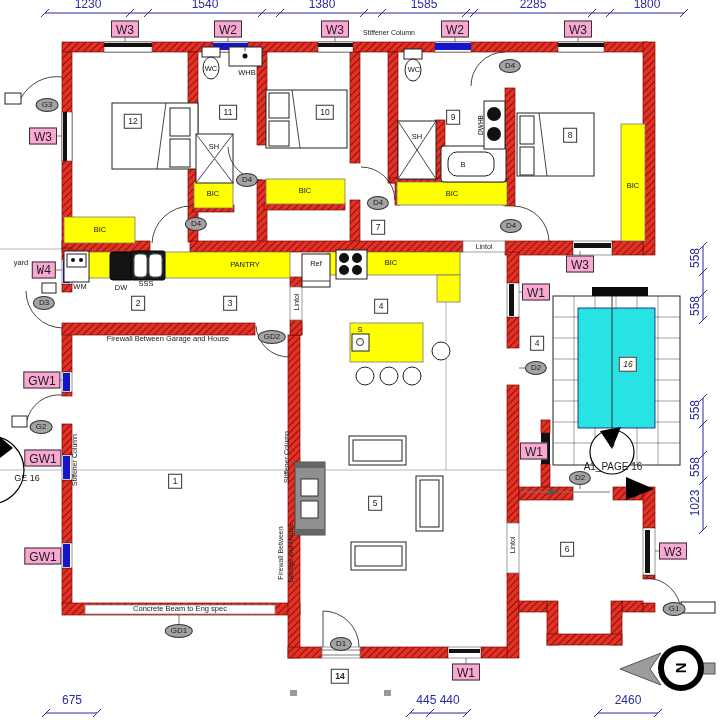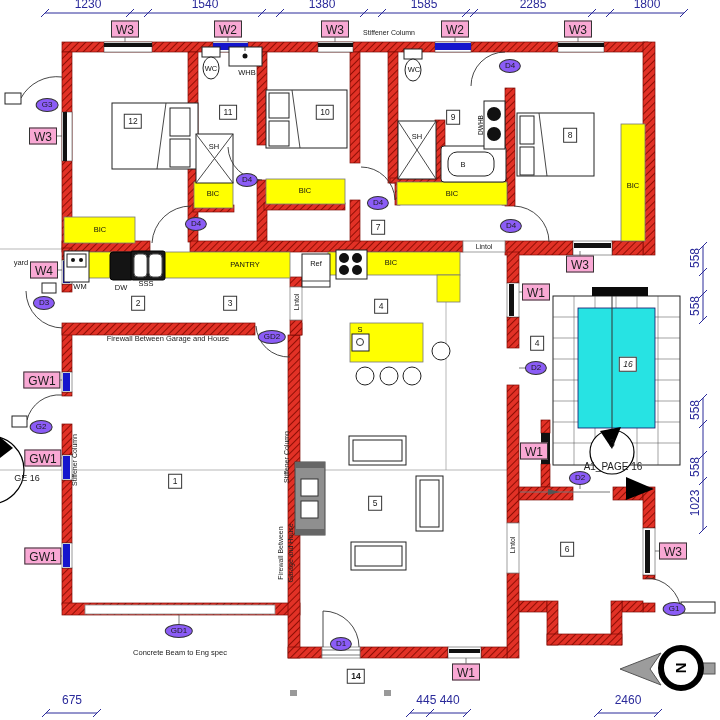--- a/index.html
+++ b/index.html
@@ -3,21 +3,21 @@
 <meta charset="utf-8">
 <style>
   html,body{margin:0;padding:0;background:#fff;}
   #plan{position:relative;width:720px;height:720px;background:#fff;overflow:hidden;
         font-family:"Liberation Sans",sans-serif;}
   #plan svg{position:absolute;left:0;top:0;}
   .layer{position:absolute;left:0;top:0;width:720px;height:720px;pointer-events:none;}
   .lbl{position:absolute;transform:translate(-50%,-50%);white-space:nowrap;
        font-family:"Liberation Sans",sans-serif;color:#1c1c1c;line-height:1;}
   .hex{border:1px solid #333;background:#f9a8d4;padding:1.5px 4px;border-radius:0;font-size:12px;}
-  .oval{border:1px solid #333;background:#8b5cf6;padding:2px 5px;border-radius:50%;font-size:8px;}
+  .oval{border:1px solid #333;background:#a3a3a3;padding:2px 5px;border-radius:50%;font-size:8px;}
   .rbox{border:1px solid #333;background:#fff;padding:2px 3.5px;font-size:8.5px;}
   .fix{font-size:7.5px;color:#111;}
   .ann{font-size:7px;color:#222;}
   .dim{font-size:12px;color:var(--dim-blue,#2a2a9a);}
   .nletter{font-size:15px;font-weight:bold;color:#000;}
   
   .wall{fill:url(#hatch);stroke:#7d0b03;stroke-width:0.7;}
   .hbg{fill:var(--wall,#e23126);}
   .hln{stroke:var(--wall-dark,#8f0f05);}
   .winw{fill:#fff;stroke:#333;stroke-width:0.5;}
@@ -317,21 +317,21 @@
   </g>
 </svg>
 
 <div class="layer">
       <span class="lbl hex" style="left: 125px; top: 29px; transform: translate(-50%, -50%);">W3</span>
       <span class="lbl hex" style="left: 228px; top: 29px; transform: translate(-50%, -50%);">W2</span>
       <span class="lbl hex" style="left: 335px; top: 29px; transform: translate(-50%, -50%);">W3</span>
       <span class="lbl hex" style="left: 455px; top: 29px; transform: translate(-50%, -50%);">W2</span>
       <span class="lbl hex" style="left: 578px; top: 29px; transform: translate(-50%, -50%);">W3</span>
       <span class="lbl hex" style="left: 43px; top: 136px; transform: translate(-50%, -50%);">W3</span>
-      <span class="lbl hex" style="left: 44px; top: 270px; transform: translate(-50%, -50%);">W4</span>
+      <span class="lbl hex" style="left: 44px; top: 270px; transform: translate(-50%, -50%); font-family: Liberation Mono, monospace;">W4</span>
       <span class="lbl hex" style="left: 42px; top: 380px; transform: translate(-50%, -50%);">GW1</span>
       <span class="lbl hex" style="left: 43px; top: 458px; transform: translate(-50%, -50%);">GW1</span>
       <span class="lbl hex" style="left: 43px; top: 556px; transform: translate(-50%, -50%);">GW1</span>
       <span class="lbl hex" style="left: 580px; top: 264px; transform: translate(-50%, -50%);">W3</span>
       <span class="lbl hex" style="left: 536px; top: 292px; transform: translate(-50%, -50%);">W1</span>
       <span class="lbl hex" style="left: 534px; top: 451px; transform: translate(-50%, -50%);">W1</span>
       <span class="lbl hex" style="left: 673px; top: 551px; transform: translate(-50%, -50%);">W3</span>
       <span class="lbl hex" style="left: 466px; top: 672px; transform: translate(-50%, -50%);">W1</span>
     </div>
 <div class="layer">
@@ -358,21 +358,21 @@
       <span class="lbl rbox" style="left: 570px; top: 135px; transform: translate(-50%, -50%);">8</span>
       <span class="lbl rbox" style="left: 378px; top: 227px; transform: translate(-50%, -50%);">7</span>
       <span class="lbl rbox" style="left: 138px; top: 303px; transform: translate(-50%, -50%);">2</span>
       <span class="lbl rbox" style="left: 230px; top: 303px; transform: translate(-50%, -50%);">3</span>
       <span class="lbl rbox" style="left: 381px; top: 306px; transform: translate(-50%, -50%);">4</span>
       <span class="lbl rbox" style="left: 537px; top: 343px; transform: translate(-50%, -50%);">4</span>
       <span class="lbl rbox" style="left: 628px; top: 364px; transform: translate(-50%, -50%); font-style: italic;">16</span>
       <span class="lbl rbox" style="left: 175px; top: 481px; transform: translate(-50%, -50%);">1</span>
       <span class="lbl rbox" style="left: 375px; top: 503px; transform: translate(-50%, -50%);">5</span>
       <span class="lbl rbox" style="left: 567px; top: 549px; transform: translate(-50%, -50%);">6</span>
-      <span class="lbl rbox" style="left: 356px; top: 676px; transform: translate(-50%, -50%); font-weight: bold;">14</span>
+      <span class="lbl rbox" style="left: 340px; top: 676px; transform: translate(-50%, -50%); font-weight: bold;">14</span>
     </div>
 <div class="layer">
       <span class="lbl fix" style="left: 211px; top: 69px; transform: translate(-50%, -50%);">WC</span>
       <span class="lbl fix" style="left: 247px; top: 73px; transform: translate(-50%, -50%);">WHB</span>
       <span class="lbl fix" style="left: 414px; top: 70px; transform: translate(-50%, -50%);">WC</span>
       <span class="lbl fix" style="left: 214px; top: 147px; transform: translate(-50%, -50%);">SH</span>
       <span class="lbl fix" style="left: 417px; top: 137px; transform: translate(-50%, -50%);">SH</span>
       <span class="lbl fix" style="left: 463px; top: 165px; transform: translate(-50%, -50%);">B</span>
       <span class="lbl fix" style="left: 481px; top: 125px; font-size: 6.5px; transform: translate(-50%, -50%) rotate(-90deg);">DWHB</span>
       <span class="lbl fix" style="left: 80px; top: 287px; transform: translate(-50%, -50%);">WM</span>
@@ -389,21 +389,21 @@
       <span class="lbl fix" style="left: 391px; top: 263px; transform: translate(-50%, -50%);">BIC</span>
       <span class="lbl fix" style="left: 612px; top: 444px; font-size: 10px; transform: translate(-50%, -50%);">3</span>
     </div>
 <div class="layer">
       <span class="lbl ann" style="left: 389px; top: 32px; transform: translate(-50%, -50%);">Stiffener Column</span>
       <span class="lbl ann" style="left: 74px; top: 460px; transform: translate(-50%, -50%) rotate(-90deg);">Stiffener Column</span>
       <span class="lbl ann" style="left: 286px; top: 457px; transform: translate(-50%, -50%) rotate(-90deg);">Stiffener Column</span>
       <span class="lbl ann" style="left: 168px; top: 339px; font-size: 7.5px; transform: translate(-50%, -50%);">Firewall Between Garage and House</span>
       <span class="lbl ann" style="left: 280px; top: 553px; transform: translate(-50%, -50%) rotate(-90deg);">Firewall Between</span>
       <span class="lbl ann" style="left: 290px; top: 553px; transform: translate(-50%, -50%) rotate(-90deg);">Garage and House</span>
-      <span class="lbl ann" style="left: 180px; top: 609px; font-size: 7.5px; transform: translate(-50%, -50%); margin-top: 44px;">Concrete Beam to Eng spec</span>
+      <span class="lbl ann" style="left: 180px; top: 609px; font-size: 7.5px; transform: translate(-50%, -50%);">Concrete Beam to Eng spec</span>
       <span class="lbl ann" style="left: 484px; top: 246px; transform: translate(-50%, -50%);">Lintol</span>
       <span class="lbl ann" style="left: 296px; top: 302px; transform: translate(-50%, -50%) rotate(-90deg);">Lintol</span>
       <span class="lbl ann" style="left: 512px; top: 545px; transform: translate(-50%, -50%) rotate(-90deg);">Lintol</span>
       <span class="lbl ann" style="left: 21px; top: 263px; font-size: 7.5px; transform: translate(-50%, -50%);">yard</span>
       <span class="lbl ann" style="left: 27px; top: 478px; font-size: 9px; transform: translate(-50%, -50%);">GE 16</span>
       <span class="lbl ann" style="left: 613px; top: 467px; font-size: 10px; transform: translate(-50%, -50%);">A1_PAGE 16</span>
     </div>
 <div class="layer">
       <span class="lbl dim" style="left: 88px; top: 4px; transform: translate(-50%, -50%);">1230</span>
       <span class="lbl dim" style="left: 205px; top: 4px; transform: translate(-50%, -50%);">1540</span>

